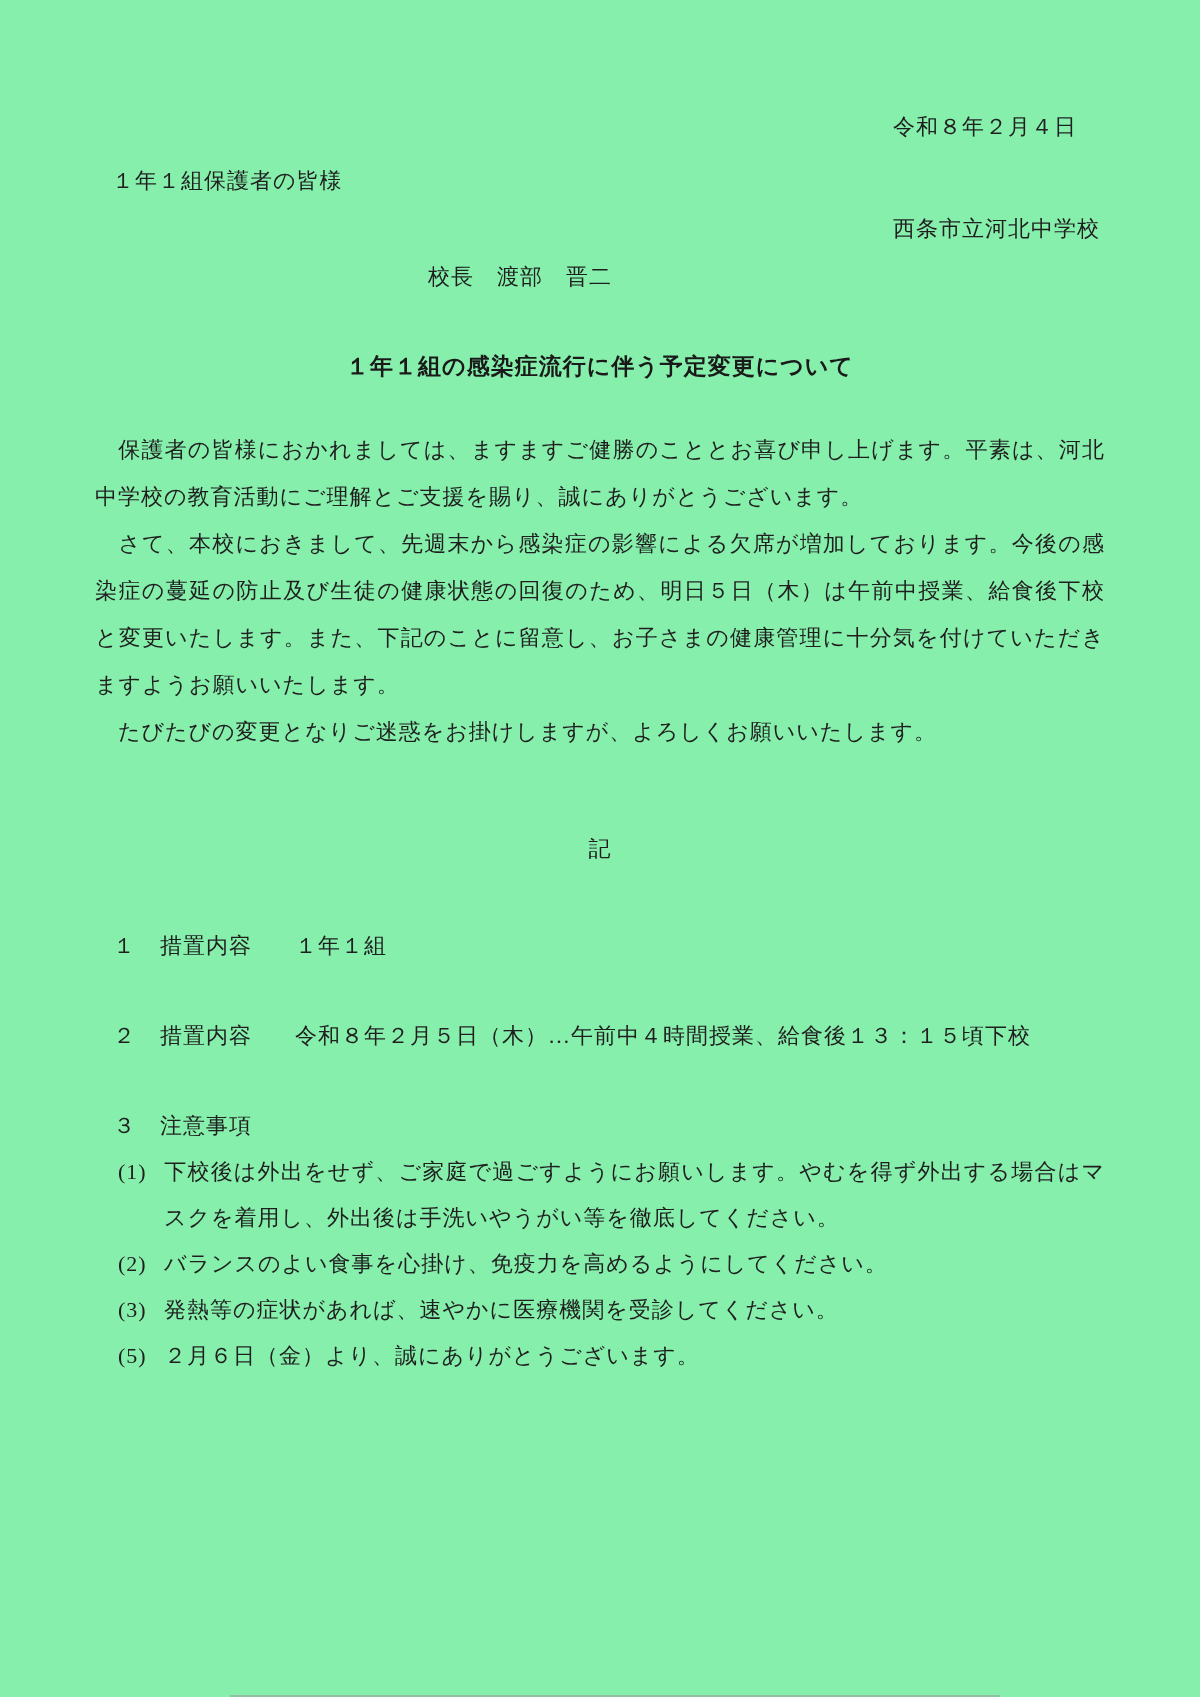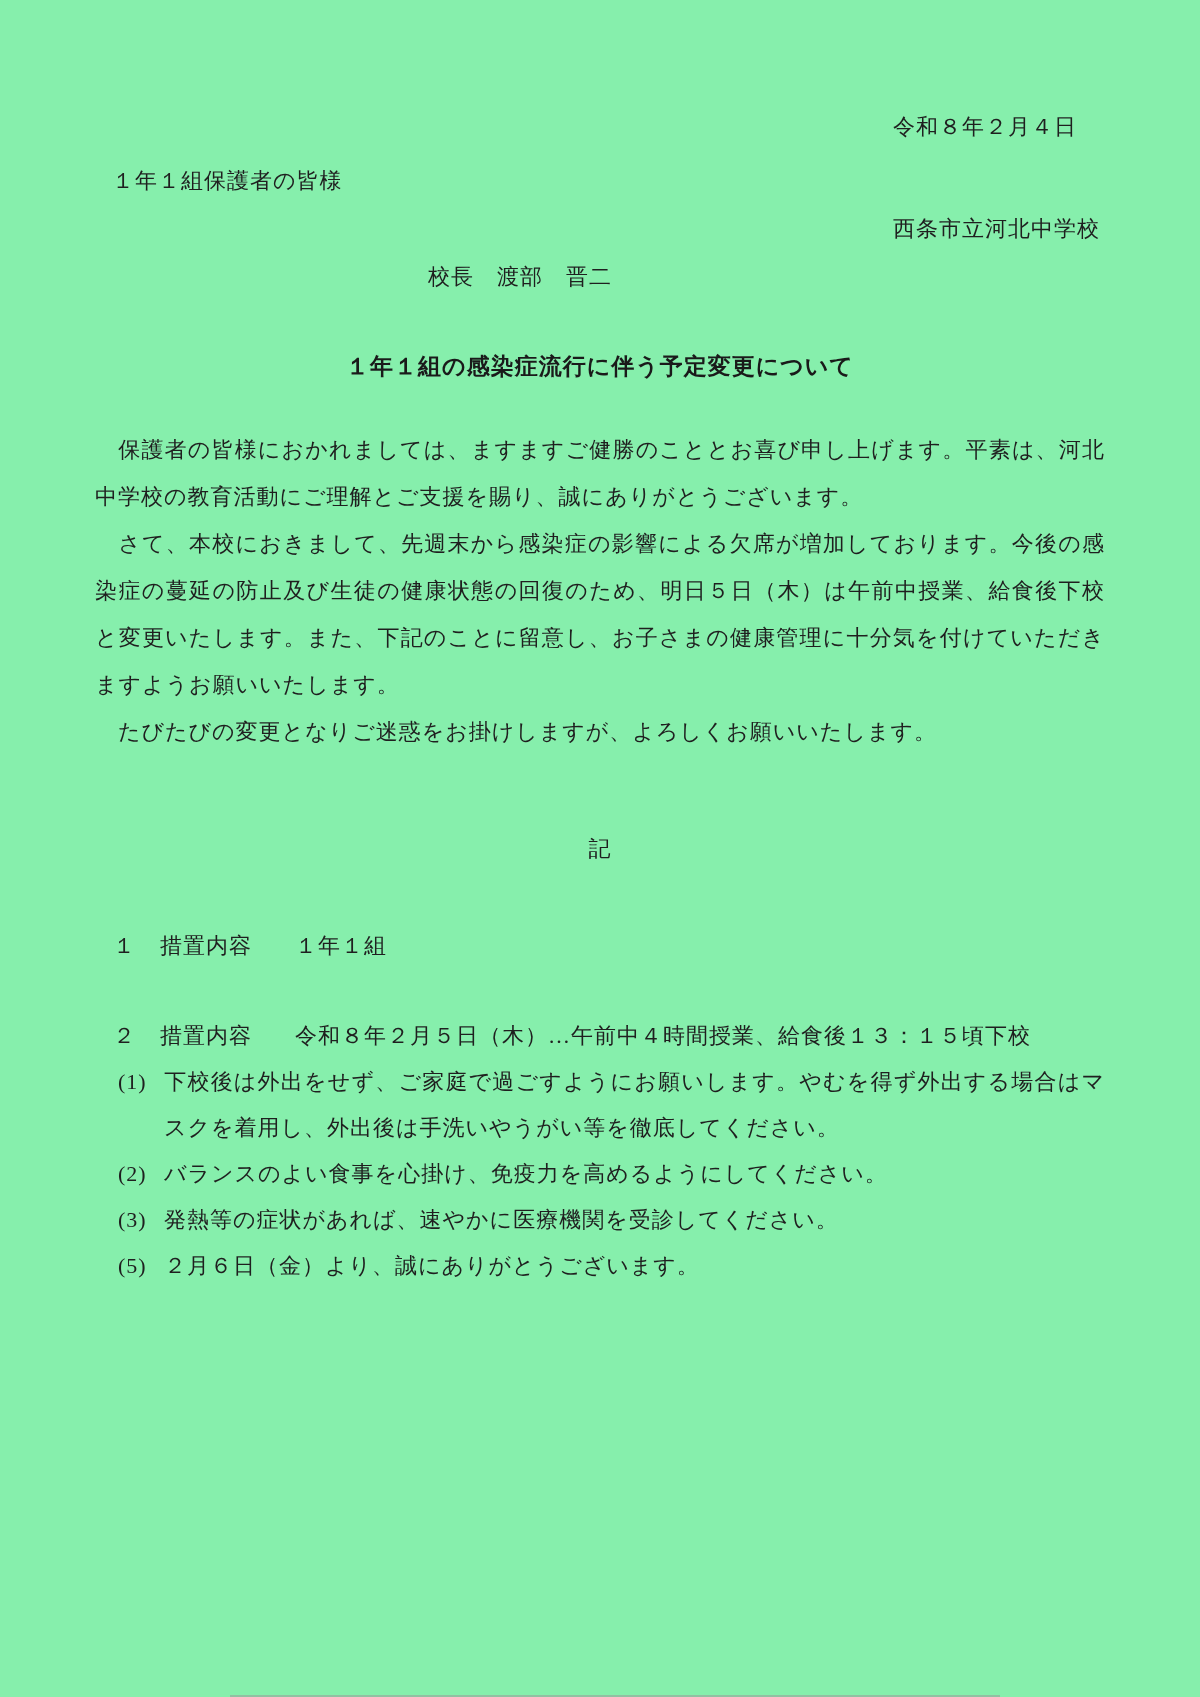--- a/index.html
+++ b/index.html
@@ -136,20 +136,23 @@
 
   <div class="record-marker">記</div>
 
   <ul class="items-list">
     <li>
       <span class="item-number">１</span><span class="item-label">措置内容</span><span class="item-content">１年１組</span>
     </li>
     <li>
       <span class="item-number">２</span><span class="item-label">措置内容</span><span class="item-content">令和８年２月５日（木）…午前中４時間授業、給食後１３：１５頃下校</span>
     </li>
+    <li>
+      <span class="item-number">３</span><span class="item-label">注意事項</span><span class="item-content"></span>
+    </li>
   </ul>
 
   <ul class="notes-list">
     <li>
       <span class="note-marker">(1)</span><span>下校後は外出をせず、ご家庭で過ごすようにお願いします。やむを得ず外出する場合はマスクを着用し、外出後は手洗いやうがい等を徹底してください。</span>
     </li>
     <li>
       <span class="note-marker">(2)</span><span>バランスのよい食事を心掛け、免疫力を高めるようにしてください。</span>
     </li>
     <li>

